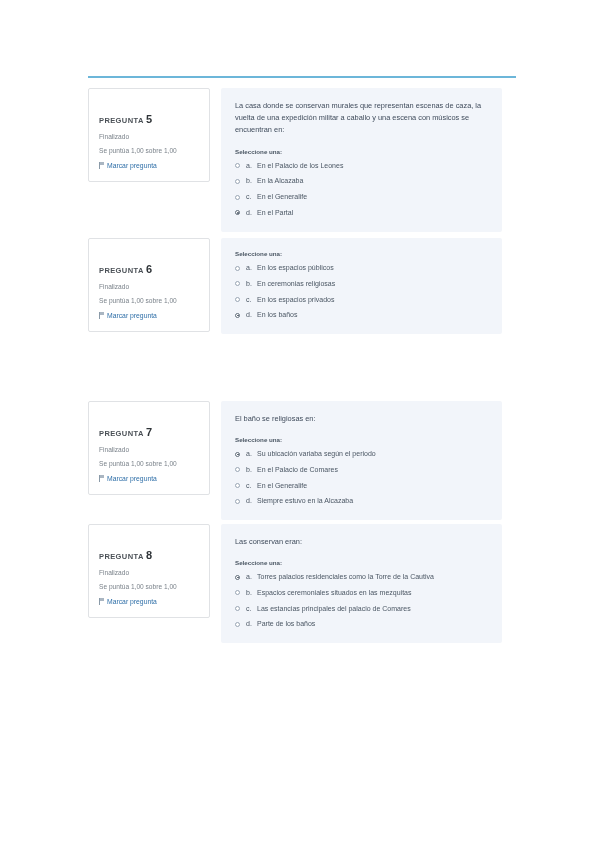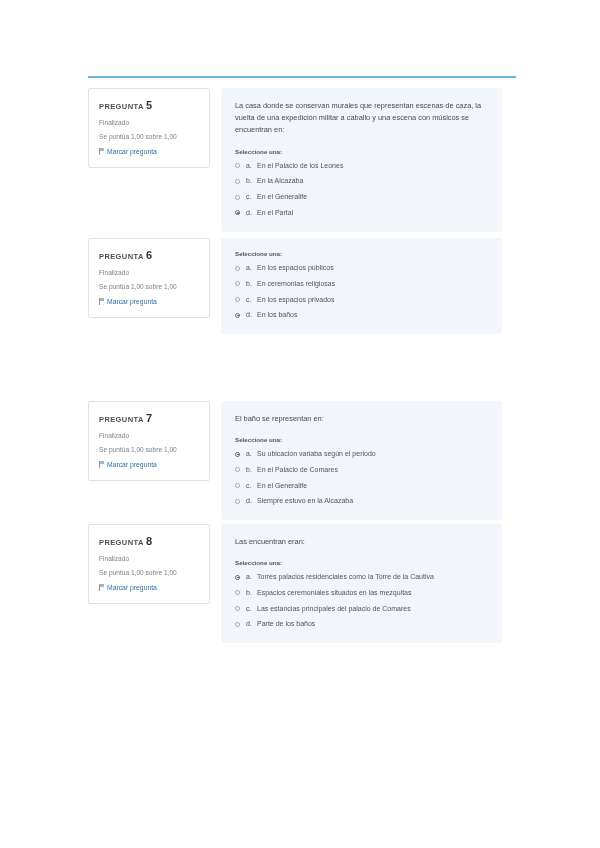--- a/index.html
+++ b/index.html
@@ -41,21 +41,21 @@
 
   
   .qinfo {
     position: absolute;
     left: 0;
     top: 0;
     width: 122px;
     background: #ffffff;
     border: 1px solid #e0e2e5;
     border-radius: 2px;
-    padding: 10px 10px 12px 10px;
+    padding: 24px 10px 12px 10px;
     box-sizing: border-box;
   }
   .qinfo-title {
     font-size: 7.5px;
     font-weight: bold;
     letter-spacing: 0.4px;
     color: #4a5056;
     text-transform: uppercase;
     margin: 0 0 8px 0;
     white-space: nowrap;
@@ -267,21 +267,21 @@
         <span>PREGUNTA</span>
         <span class="qnum">7</span>
       </div>
       <div class="qinfo-line">Finalizado</div>
       <div class="qinfo-line">Se puntúa 1,00 sobre 1,00</div>
       <div class="qinfo-flag">
         <span class="flag-icon"></span><span>Marcar pregunta</span>
       </div>
     </div>
     <div class="qpanel">
-      <p class="qtext">El baño se representan en:</p>
+      <p class="qtext">El baño se religiosas en:</p>
       <p class="qprompt">Seleccione una:</p>
       <ul class="opts">
         <li class="opt">
           <span class="radio checked"></span>
           <span class="opt-letter">a.</span>
           <span class="opt-text">Su ubicación variaba según el periodo</span>
         </li>
         <li class="opt">
           <span class="radio"></span>
           <span class="opt-letter">b.</span>
@@ -307,21 +307,21 @@
         <span>PREGUNTA</span>
         <span class="qnum">8</span>
       </div>
       <div class="qinfo-line">Finalizado</div>
       <div class="qinfo-line">Se puntúa 1,00 sobre 1,00</div>
       <div class="qinfo-flag">
         <span class="flag-icon"></span><span>Marcar pregunta</span>
       </div>
     </div>
     <div class="qpanel">
-      <p class="qtext">Las encuentran eran:</p>
+      <p class="qtext">Las conservan eran:</p>
       <p class="qprompt">Seleccione una:</p>
       <ul class="opts">
         <li class="opt">
           <span class="radio checked"></span>
           <span class="opt-letter">a.</span>
           <span class="opt-text">Torres palacios residenciales como la Torre de la Cautiva</span>
         </li>
         <li class="opt">
           <span class="radio"></span>
           <span class="opt-letter">b.</span>

